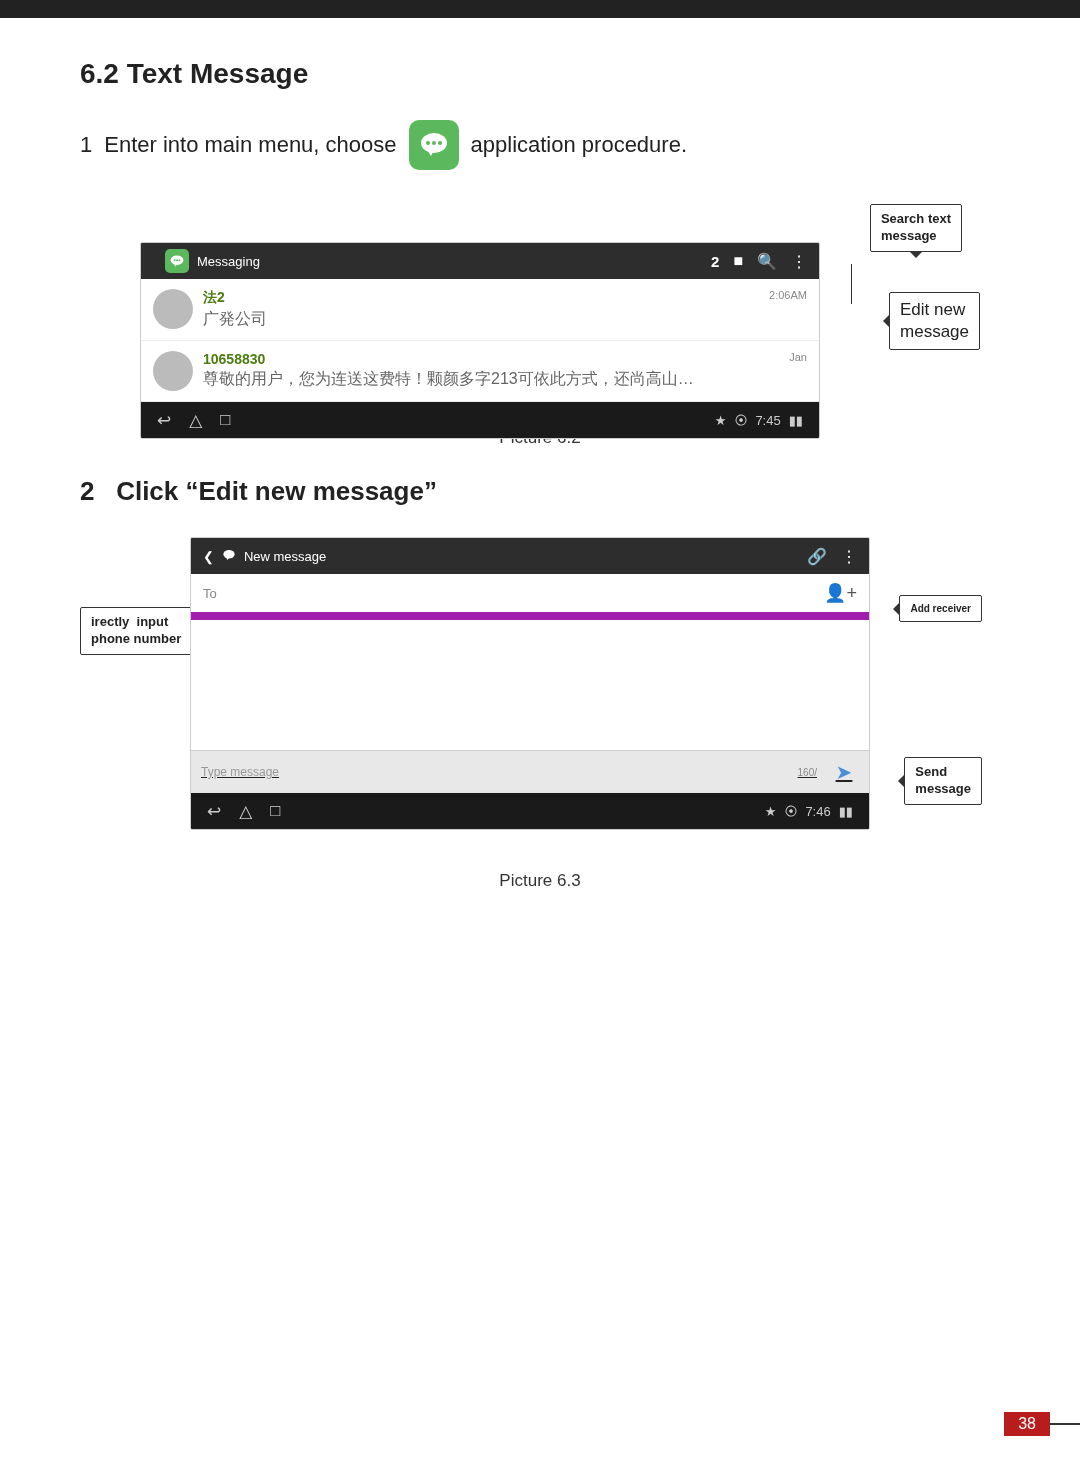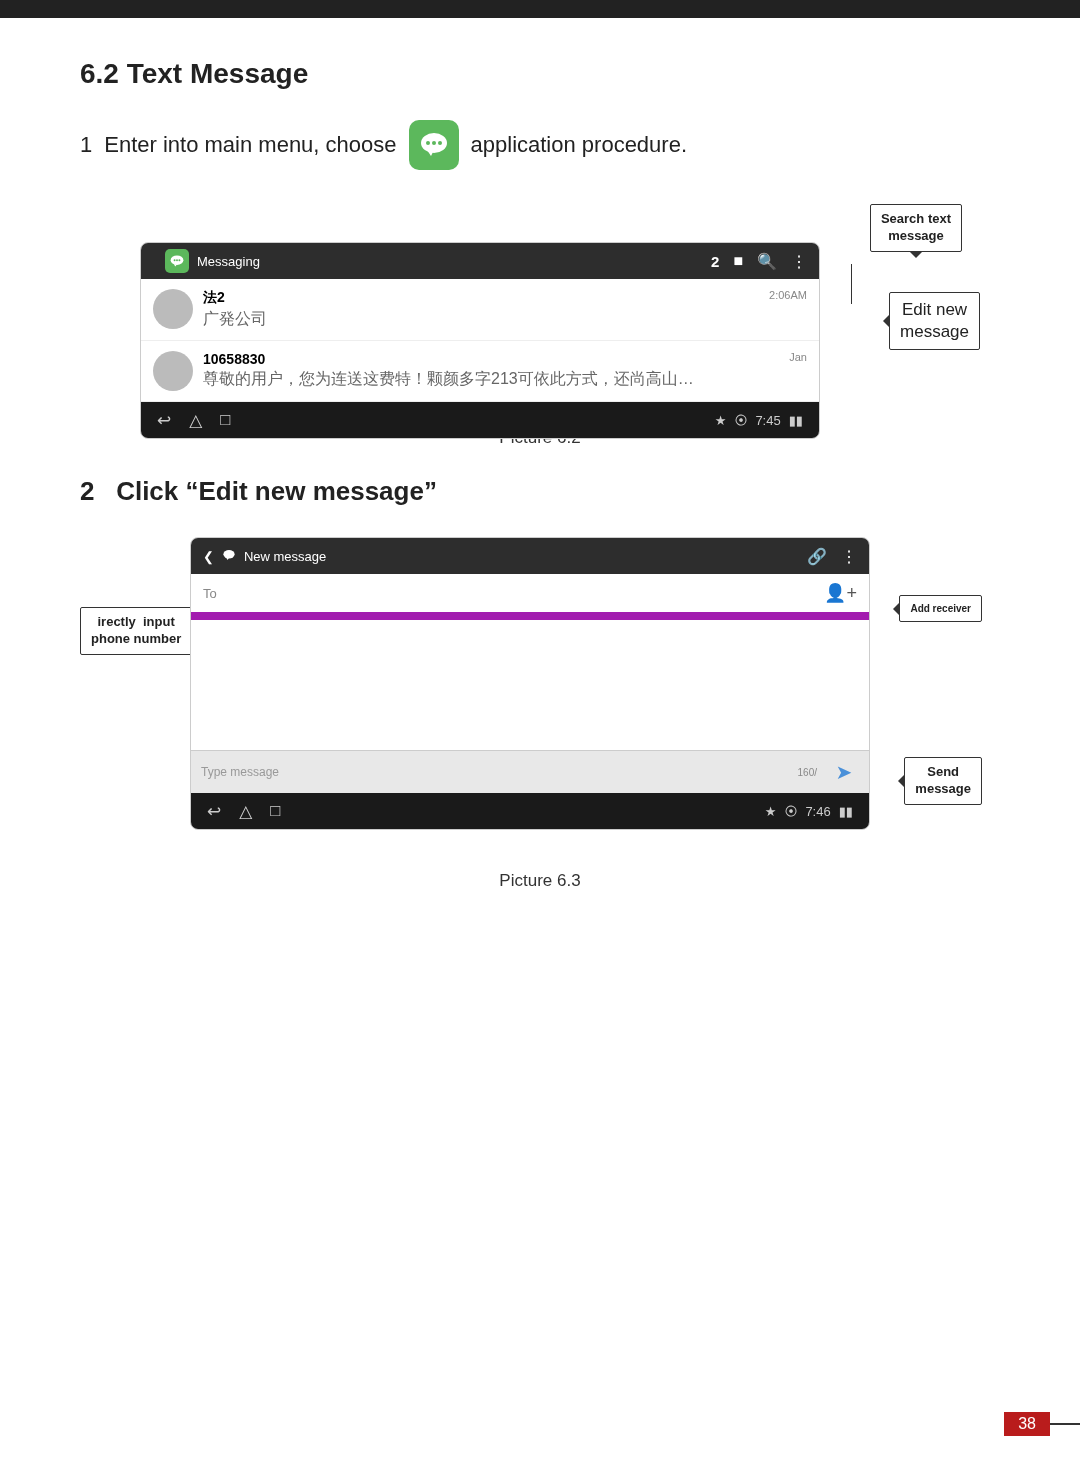--- a/index.html
+++ b/index.html
@@ -58,21 +58,21 @@
 
     
     .screenshot-wrapper {
       position: relative;
       margin: 10px 0 10px 0;
     }
 
     .screenshot-box {
       border: 1px solid #ccc;
       background: #f5f5f5;
-      border-radius: 8px;
+      border-radius: 2px;
       overflow: hidden;
       width: 720px;
       margin: 0 auto;
     }
 
     
     .android-topbar {
       background: #2d2d2d;
       height: 36px;
       display: flex;
@@ -120,21 +120,21 @@
       background: #bbb;
       border-radius: 50%;
       flex-shrink: 0;
     }
     .msg-body {
       flex: 1;
     }
     .msg-sender {
       font-size: 14px;
       font-weight: bold;
-      color: #000000;
+      color: #4d7c0f;
     }
     .msg-preview {
       font-size: 16px;
       color: #666;
       margin-top: 2px;
       white-space: nowrap;
       overflow: hidden;
       text-overflow: ellipsis;
       max-width: 500px;
     }
@@ -145,21 +145,20 @@
 
     
     .callout {
       position: absolute;
       background: #fff;
       border: 1.5px solid #333;
       border-radius: 2px;
       padding: 6px 10px;
       font-size: 14px;
       font-weight: bold;
-      text-align: center;
       line-height: 1.3;
       white-space: nowrap;
     }
     .callout::after {
       content: '';
       position: absolute;
       border: 6px solid transparent;
     }
     
     .callout-left-arrow::after {
@@ -272,20 +271,21 @@
       margin: 0;
     }
 
     .type-message-bar {
       display: flex;
       align-items: center;
       padding: 6px 10px;
       background: #e8e8e8;
       border-top: 1px solid #ccc;
       gap: 8px;
+      text-decoration: underline;
     }
     .type-msg-placeholder {
       font-size: 12px;
       color: #999;
       flex: 1;
     }
     .send-btn {
       width: 30px;
       height: 30px;
       display: flex;

